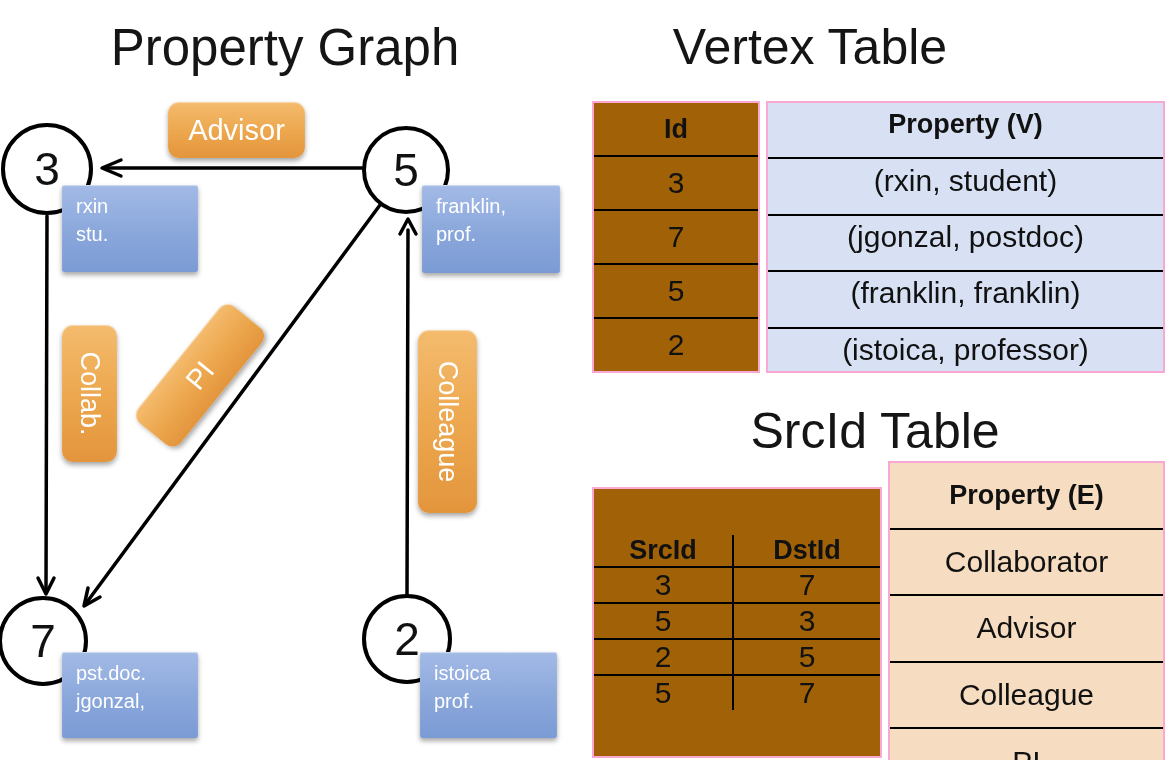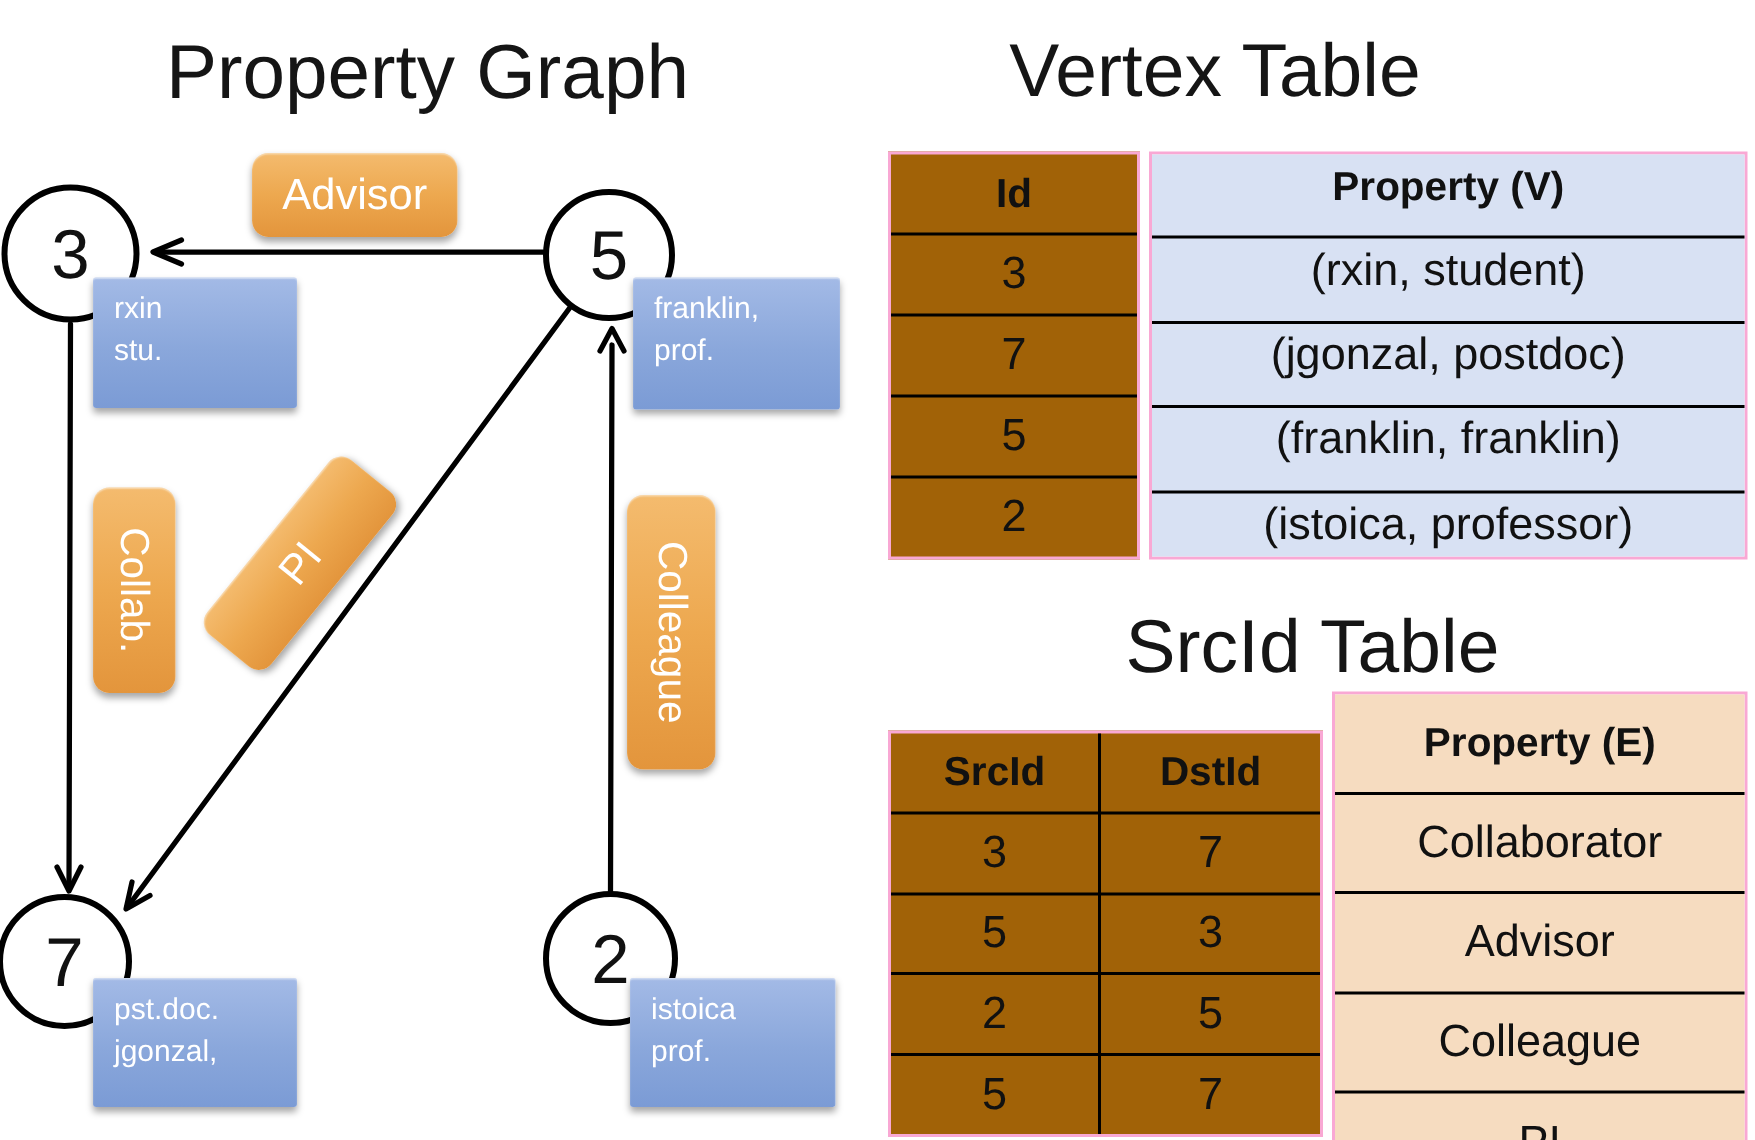--- a/index.html
+++ b/index.html
@@ -132,21 +132,21 @@
       <div class="cell hdr">Property (V)</div>
       <div class="cell">(rxin, student)</div>
       <div class="cell">(jgonzal, postdoc)</div>
       <div class="cell">(franklin, franklin)</div>
       <div class="cell">(istoica, professor)</div>
     </div>
   </div>
 
   <div class="title" style="left:710px; top:402px; width:330px; font-size:50px;">SrcId Table</div>
 
-  <div class="tblock" style="left:592px; top:487px; width:290px; height:271px;">
+  <div class="tblock" style="left:592px; top:487px; width:290px; height:271px;align-items:center;">
     <div class="tcol" style="flex:0 0 138px;">
       <div class="cell hdr">SrcId</div>
       <div class="cell">3</div>
       <div class="cell">5</div>
       <div class="cell">2</div>
       <div class="cell">5</div>
     </div>
     <div class="tcol">
       <div class="cell hdr">DstId</div>
       <div class="cell">7</div>

